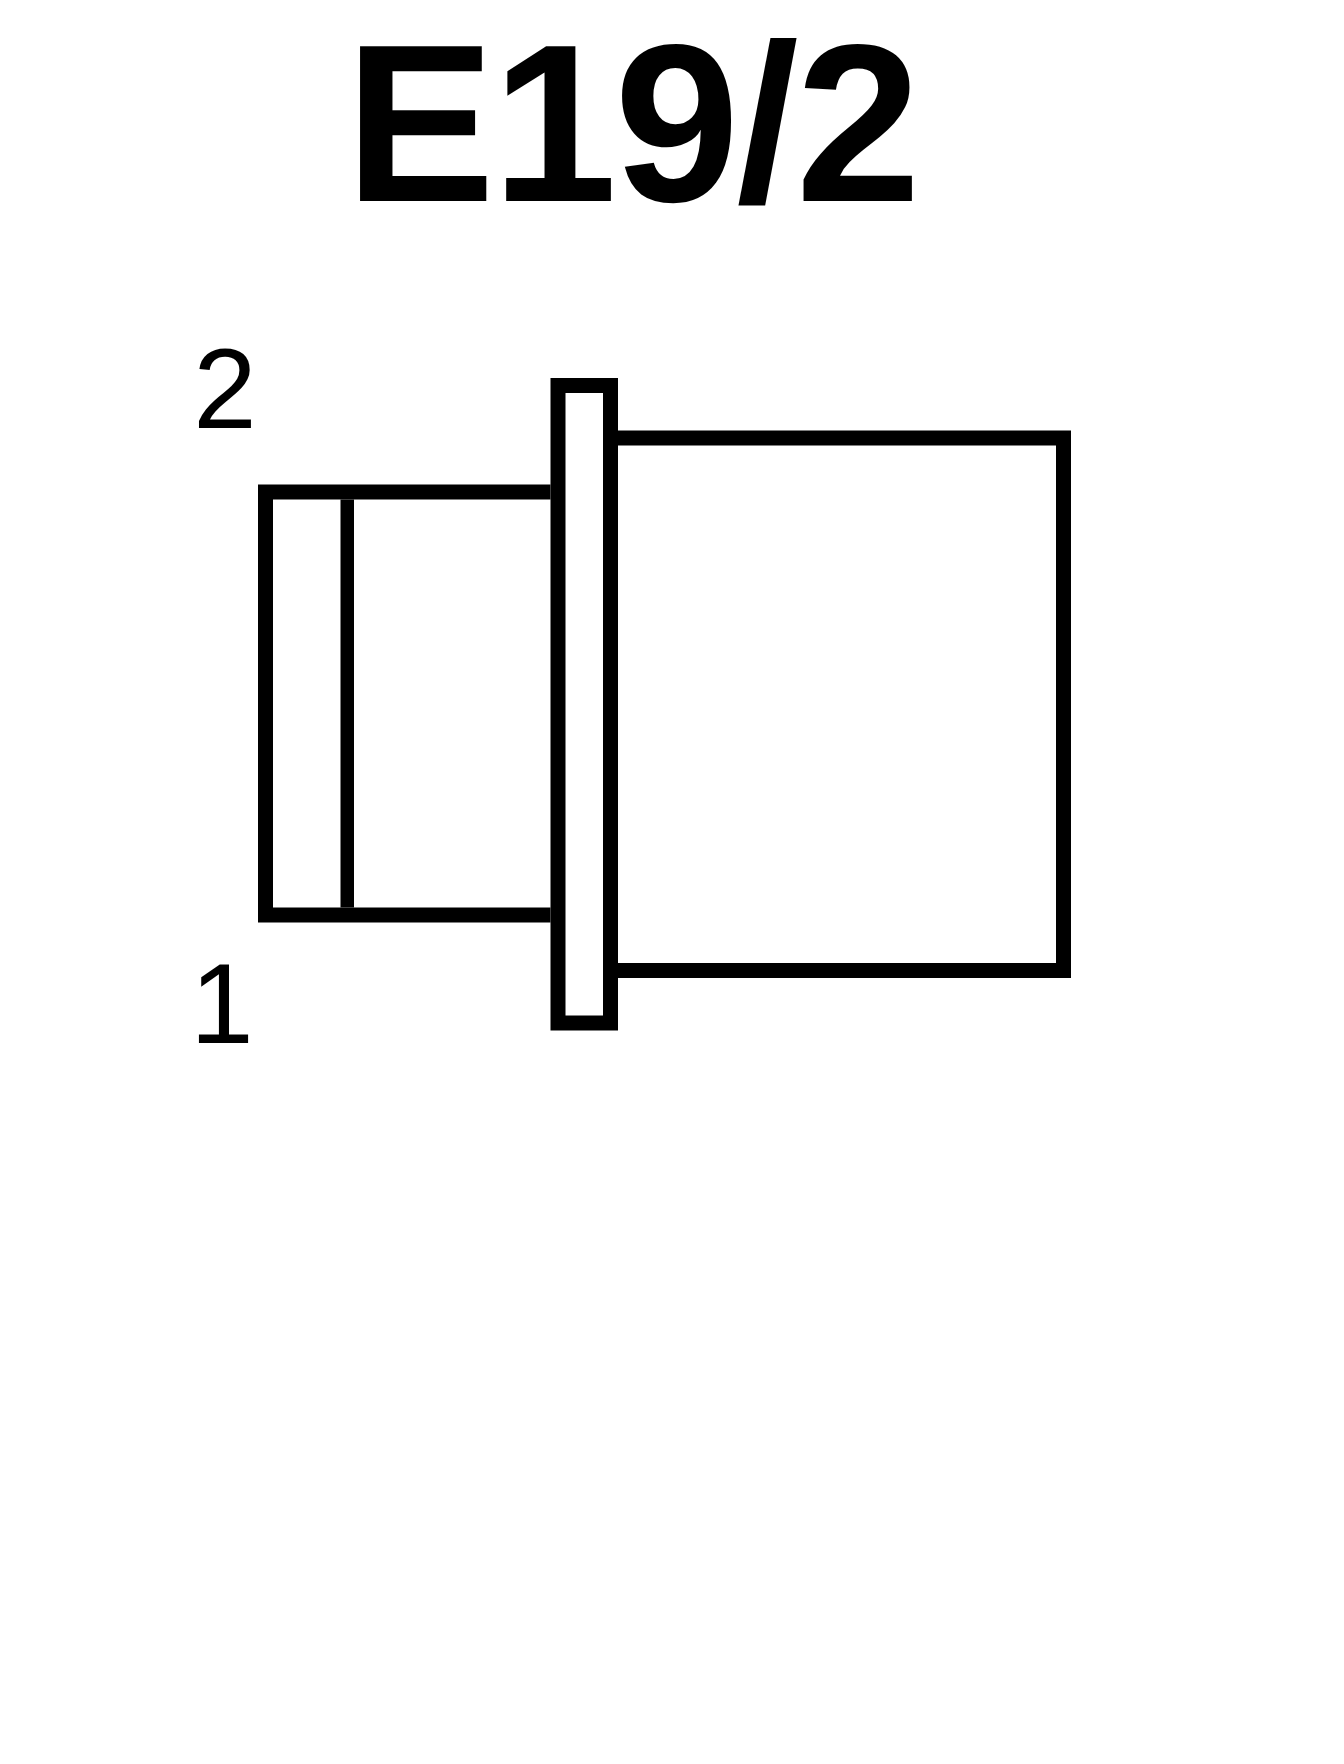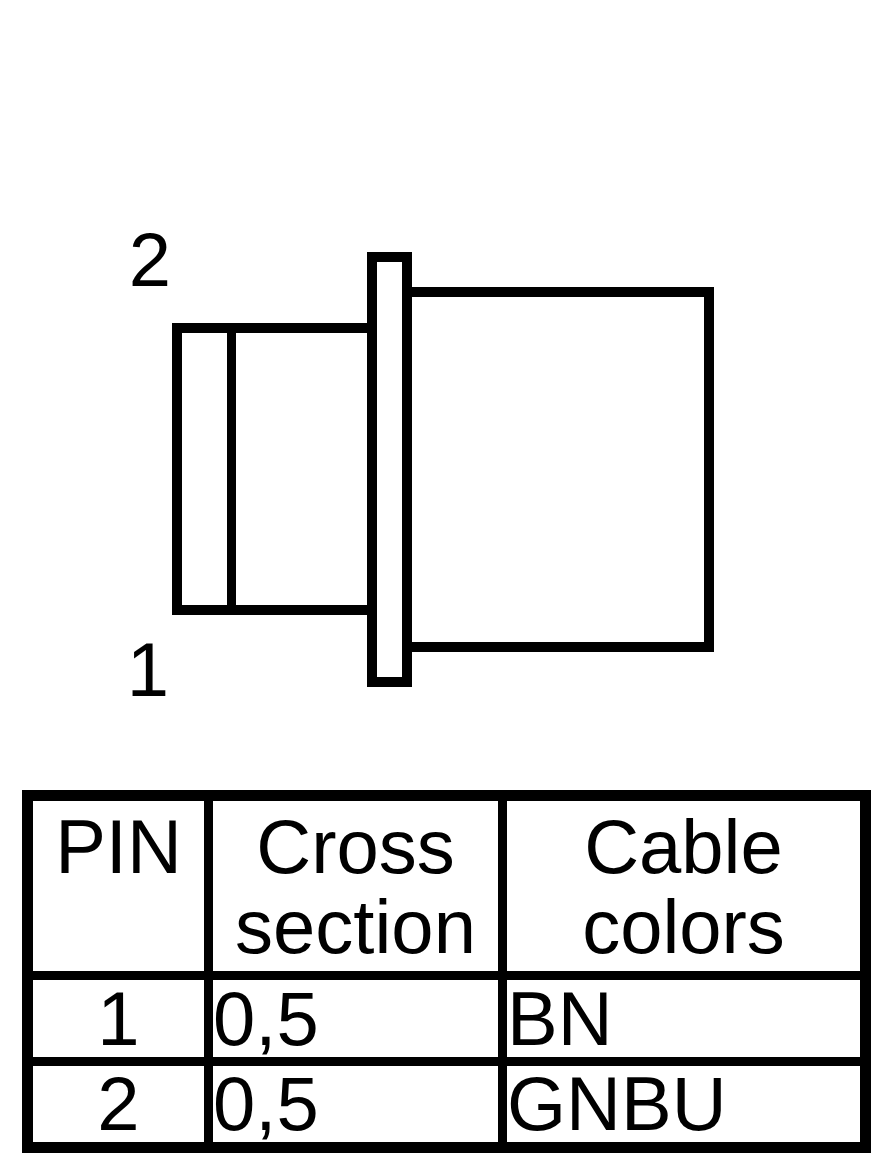--- a/index.html
+++ b/index.html
@@ -107,52 +107,27 @@
   }
   tr.data-row-2 td { height: 81px; }
   td.cell-pin { text-align: center; }
   td.cell-cross, td.cell-color { text-align: left; padding-left: 18px; }
 </style>
 </head>
 <body>
 
 <div id="page">
 
+  <div class="title">E19/2</div>
 
   <div>
     <div class="pin-label pin-label-top">2</div>
 
     <div class="shape plug-body"></div>
     <div class="plug-inner-line"></div>
     <div class="shape connector-body"></div>
     <div class="shape flange"></div>
 
     <div class="pin-label pin-label-bottom">1</div>
   </div>
 
-  <table class="pin-table">
-    <colgroup>
-      <col style="width:181px">
-      <col style="width:294px">
-      <col style="width:363px">
-    </colgroup>
-    <thead>
-      <tr>
-        <th>PIN</th>
-        <th>Cross section</th>
-        <th>Cable colors</th>
-      </tr>
-    </thead>
-    <tbody>
-      <tr class="data-row-1">
-        <td class="cell-pin">1</td>
-        <td class="cell-cross">0,5</td>
-        <td class="cell-color">BN</td>
-      </tr>
-      <tr class="data-row-2">
-        <td class="cell-pin">2</td>
-        <td class="cell-cross">0,5</td>
-        <td class="cell-color">GNBU</td>
-      </tr>
-    </tbody>
-  </table>
 
 </div>
 
 </body></html>

